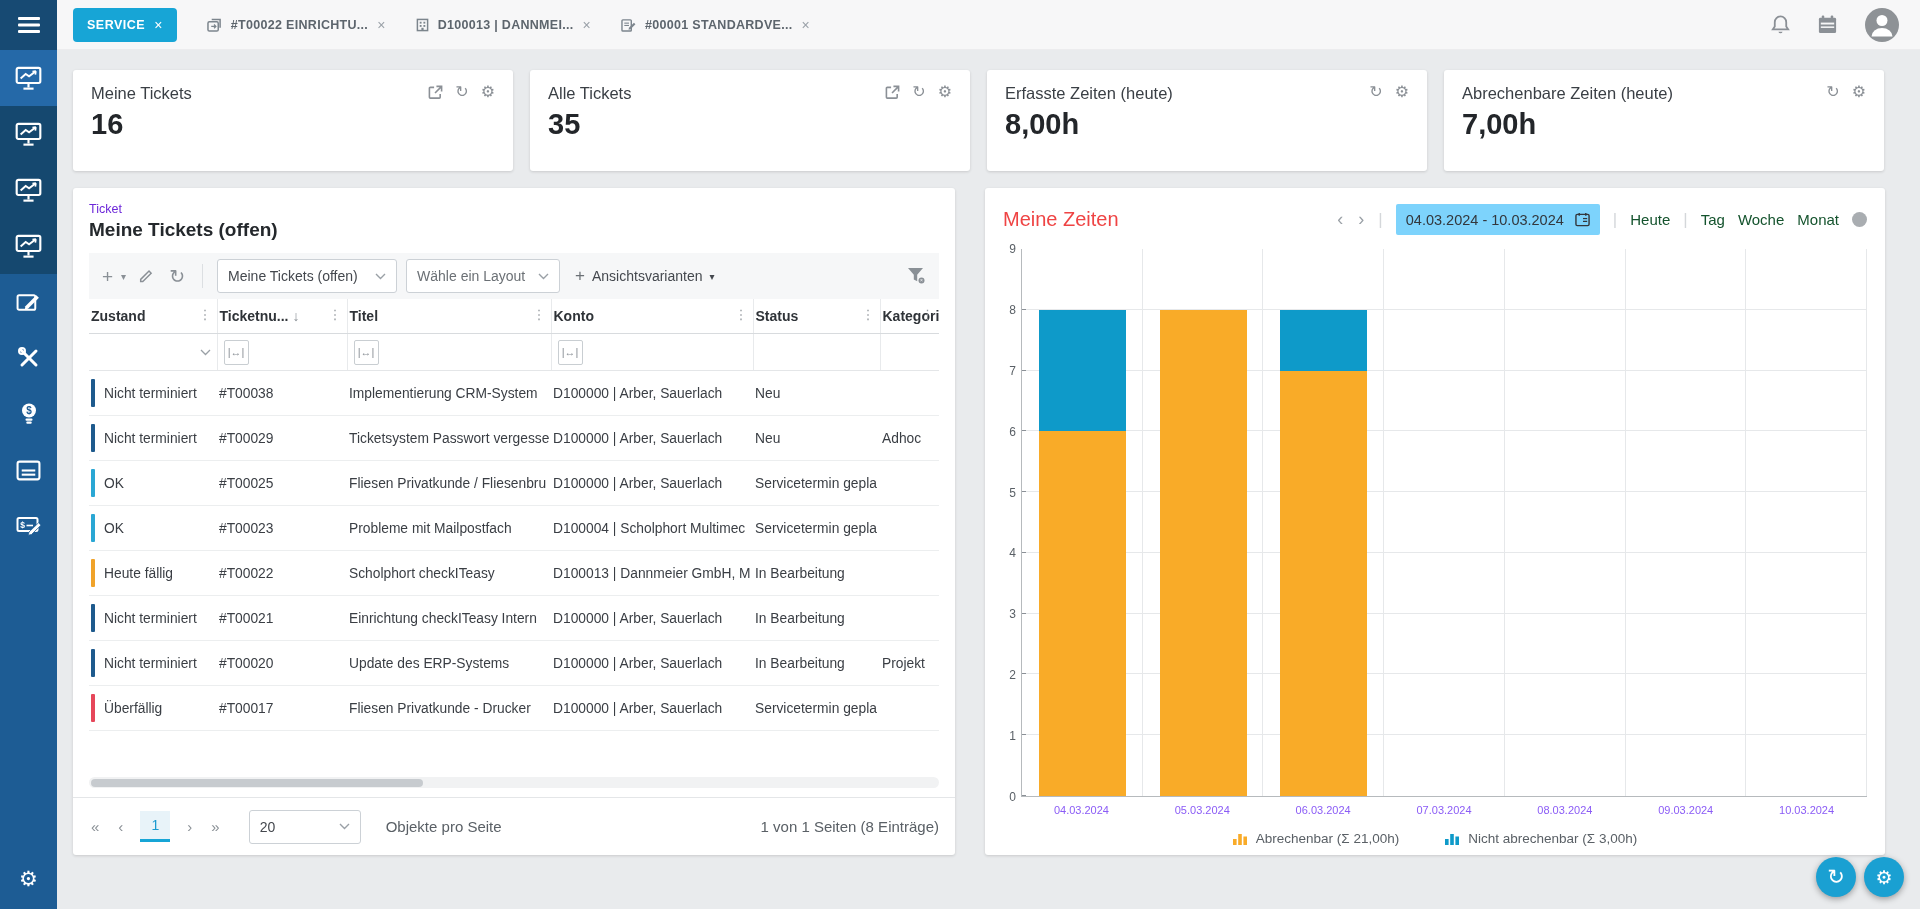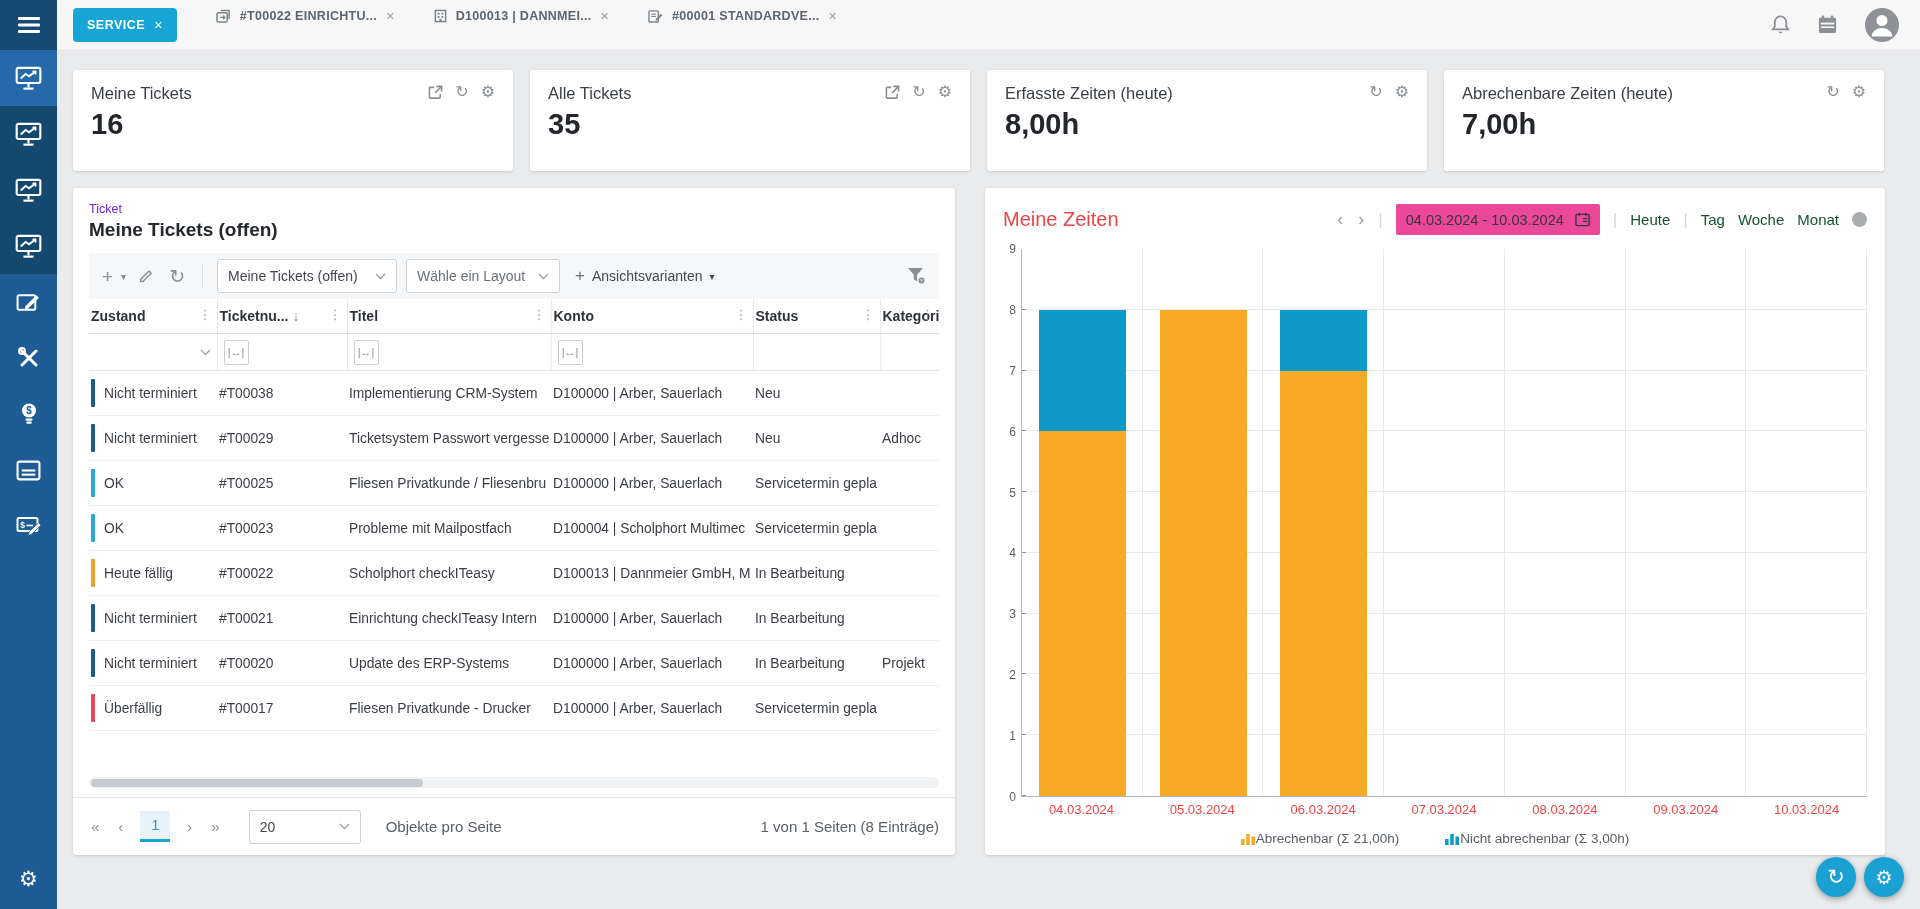--- a/index.html
+++ b/index.html
@@ -15,21 +15,21 @@
   .sb-burger { height:50px; background:#174a73; display:flex; align-items:center; justify-content:center; cursor:pointer; }
   .sb-nav { display:flex; flex-direction:column; }
   .sb-item { height:56px; display:flex; align-items:center; justify-content:center; cursor:pointer; }
   .sb-item.light { background:#2569a8; }
   .sb-item.dark { background:#15486f; }
   .sb-gear { position:absolute; bottom:10px; left:0; width:57px; height:40px; display:flex; align-items:center; justify-content:center; color:#fff; font-size:21px; cursor:pointer; }
 
   
   .topbar { position:absolute; left:57px; top:0; right:0; height:50px; background:#f7f7f8;
     border-bottom:1px solid #ececee; display:flex; align-items:center; padding:0 20px 0 16px; }
-  .tabs { display:flex; align-items:flex-start; gap:39px; flex:1; }
+  .tabs { display:flex; align-items:center; gap:30px; flex:1; }
   .tab { display:flex; align-items:center; gap:9px; color:#5d656d; font-size:12.5px; font-weight:600;
     letter-spacing:.3px; cursor:pointer; white-space:nowrap; }
   .tab.active { background:#17a5d6; color:#fff; padding:9px 14px; border-radius:4px; font-weight:700; letter-spacing:.5px; }
   .tab .x { font-size:14px; color:#9aa1a8; font-weight:400; }
   .tab.active .x { color:#fff; }
   .tab .ticon { color:#7c858d; }
   .topbar-right { display:flex; align-items:center; gap:26px; }
   .top-act { background:none; border:none; cursor:pointer; padding:0; color:#8b9096; }
 
   
@@ -93,39 +93,39 @@
   .pg-label { margin-left:10px; }
   .pg-summary { margin-left:auto; }
 
   
   .time-panel { width:900px; height:667px; padding:16px 18px 0; display:flex; flex-direction:column; }
   .time-head { display:flex; align-items:center; }
   .time-title { flex:1; font-size:20px; font-weight:400; color:#ef4444; margin:0; }
   .time-controls { display:flex; align-items:center; gap:13px; font-size:15px; color:#44484e; }
   .nav-chev { background:none; border:none; color:#9aa0a6; font-size:18px; cursor:pointer; padding:0 1px; }
   .hsep { color:#d4d7da; font-size:17px; }
-  .datebox { height:31px; background:#ec4899; border-radius:2px; display:flex; align-items:center; gap:11px;
+  .datebox { height:31px; background:#7dd3fc; border-radius:2px; display:flex; align-items:center; gap:11px;
     padding:0 10px; font-size:14.5px; color:#33373c; cursor:pointer; }
   .range-btn { background:none; border:none; font-size:15px; color:#14532d; cursor:pointer; padding:0; }
   .graydot { width:15px; height:15px; border-radius:50%; background:#a9adb1; }
 
   .chart { display:flex; margin-top:14px; }
   .yaxis { width:18px; position:relative; height:548px; flex:0 0 18px; }
   .ylab { position:absolute; right:5px; font-size:12px; color:#5a6066; transform:translateY(50%); }
   .plot { flex:1; position:relative; height:548px; border-left:1px solid #b6babd; border-bottom:1px solid #b6babd; overflow:hidden; }
   .gline { position:absolute; left:0; right:0; height:1px; background:#e6e8ea; }
   .vline { position:absolute; top:0; bottom:0; width:1px; background:#e6e8ea; }
   .ytick { position:absolute; left:-1px; width:5px; height:1px; background:#8a9096; z-index:2; }
   .barcol { position:absolute; bottom:0; top:0; }
   .bar { position:absolute; bottom:0; left:14%; width:72%; height:100%; display:flex; flex-direction:column-reverse; }
   .seg { width:100%; }
   .xlabels { display:flex; margin-left:18px; height:26px; align-items:center; }
-  .xlab { flex:1; text-align:center; font-size:13px; color:#ef4444; }
+  .xlab { flex:1; text-align:center; font-size:11px; color:#8b5cf6; }
   .legend { display:flex; justify-content:center; align-items:center; gap:46px; height:34px; font-size:13.5px; color:#5a6066; }
-  .leg-item { display:flex; align-items:center; }
+  .leg-item { display:flex; align-items:center; gap:8px; }
 
   
   .fab { position:absolute; width:40px; height:40px; border-radius:50%; background:#1aa0d2; color:#fff;
     display:flex; align-items:center; justify-content:center; border:none; cursor:pointer;
     box-shadow:0 2px 6px rgba(0,0,0,.35); z-index:30; }
   .fab.refresh { right:64px; bottom:12px; font-size:21px; }
   .fab.gear { right:16px; bottom:12px; font-size:19px; }
 </style>
 </head>
 <body>

